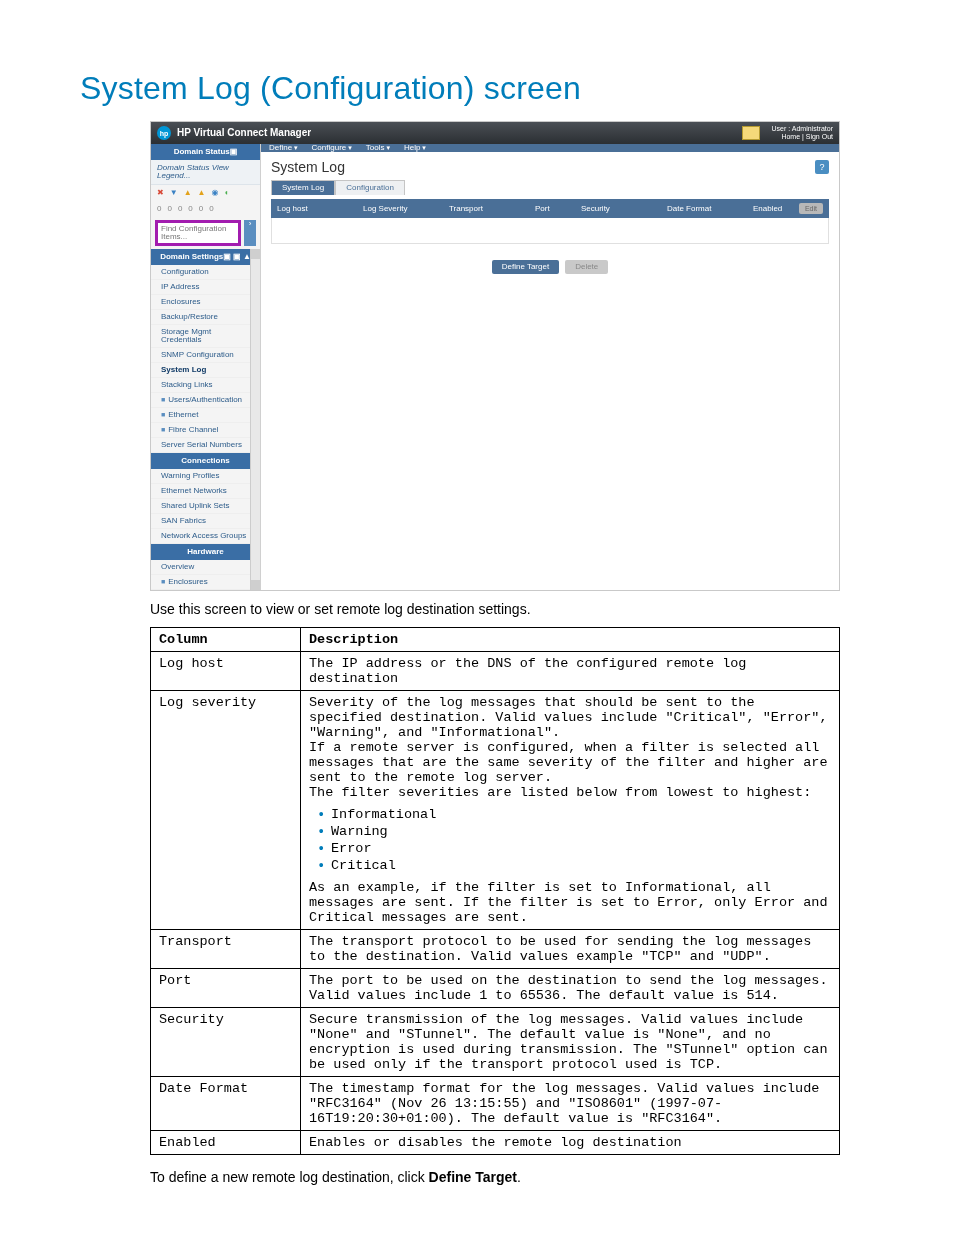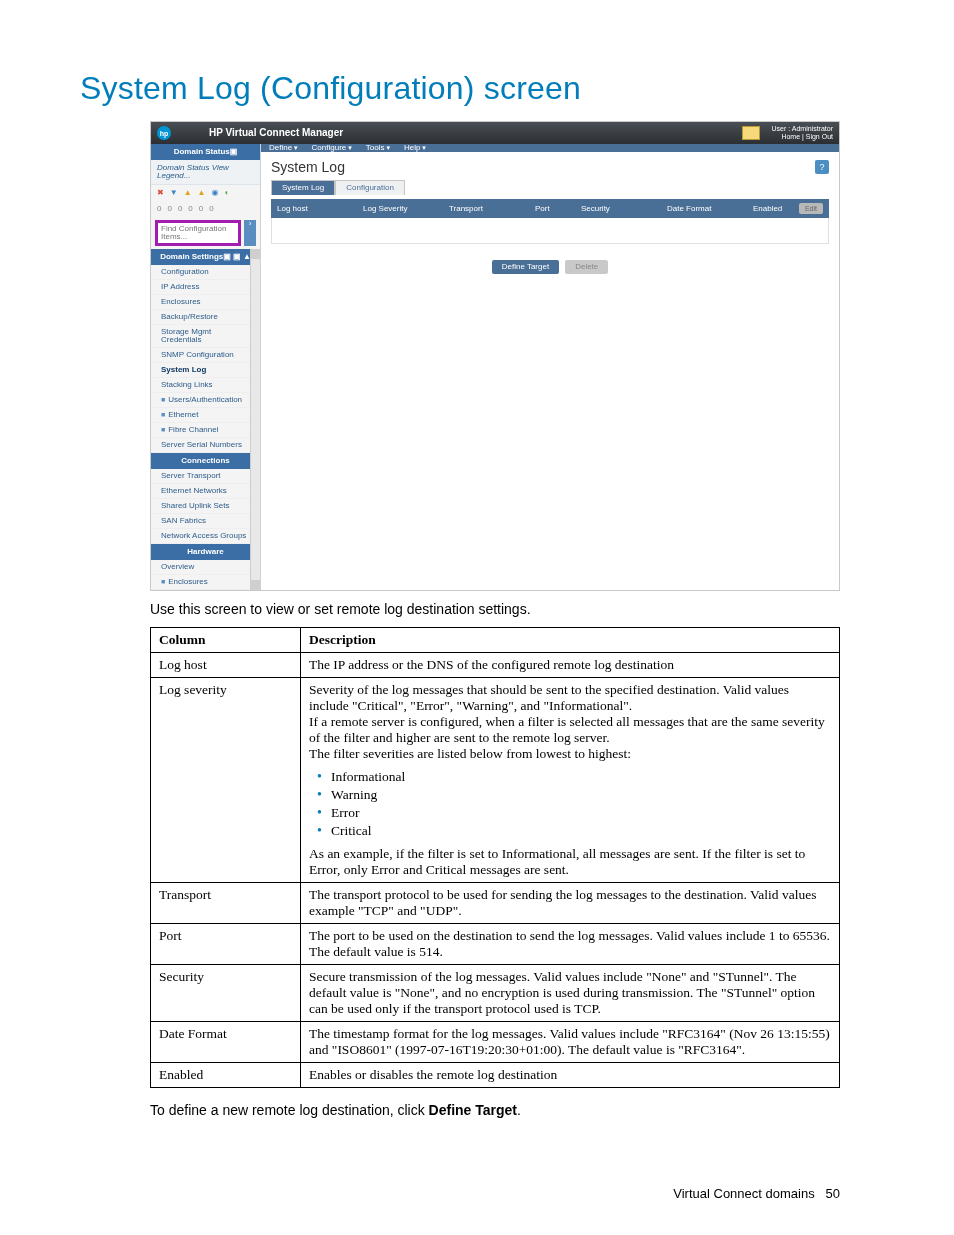--- a/index.html
+++ b/index.html
@@ -38,21 +38,21 @@
     background: linear-gradient(#4a4f55, #2b2f33);
     color: #fff;
     padding: 0 6px;
     gap: 6px;
   }
   .hp-logo {
     width: 14px; height: 14px; border-radius: 50%;
     background: #0096d6; display:flex; align-items:center; justify-content:center;
     color:#fff; font-size:7px; font-weight:bold;
   }
-  .app-title { font-size: 10px; font-weight: bold; margin-left: 32px; }
+  .app-title { font-size: 10px; font-weight: bold; }
   .titlebar-spacer { flex: 1; }
   .titlebar-home {
     width: 18px; height: 14px; background:#f5d97a; border:1px solid #b59a30;
   }
   .titlebar-user { font-size: 7px; text-align:right; line-height:1.2; padding-left:6px; }
   .app-body { display:flex; min-height: 360px; }
   .sidebar {
     width: 110px;
     background: #f4f4f4;
     border-right: 1px solid #d0d0d0;
@@ -147,21 +147,21 @@
   .body-text {
     font-family: "Segoe UI", Arial, sans-serif;
     font-size: 14px;
     margin: 8px 0 10px 70px;
     width: 690px;
   }
   table.desc {
     border-collapse: collapse;
     width: 690px;
     margin-left: 70px;
-    font-family: Liberation Serif, serif;
+    font-family: Liberation Mono, monospace;
     font-size: 13.5px;
   }
   table.desc th, table.desc td {
     border: 1px solid #000;
     padding: 4px 8px;
     vertical-align: top;
     text-align: left;
   }
   table.desc th {
     font-weight: bold;
@@ -256,21 +256,21 @@
           <div class="sb-item">SNMP Configuration</div>
           <div class="sb-item bold">System Log</div>
           <div class="sb-item">Stacking Links</div>
           <div class="sb-item box">Users/Authentication</div>
           <div class="sb-item box">Ethernet</div>
           <div class="sb-item box">Fibre Channel</div>
           <div class="sb-item">Server Serial Numbers</div>
           <div class="sb-section">
               <span>Connections</span>
             </div>
-          <div class="sb-item">Server Transport</div>
+          <div class="sb-item">Warning Profiles</div>
           <div class="sb-item">Ethernet Networks</div>
           <div class="sb-item">Shared Uplink Sets</div>
           <div class="sb-item">SAN Fabrics</div>
           <div class="sb-item">Network Access Groups</div>
           <div class="sb-section">
               <span>Hardware</span>
             </div>
           <div class="sb-item">Overview</div>
           <div class="sb-item box">Enclosures</div>
           <div class="sb-scroll">

